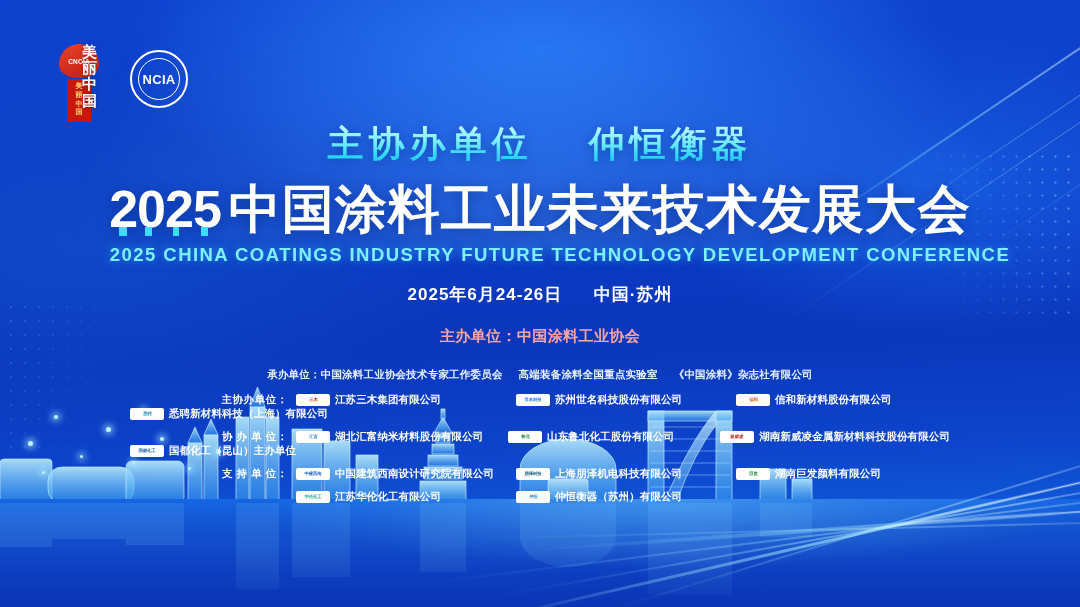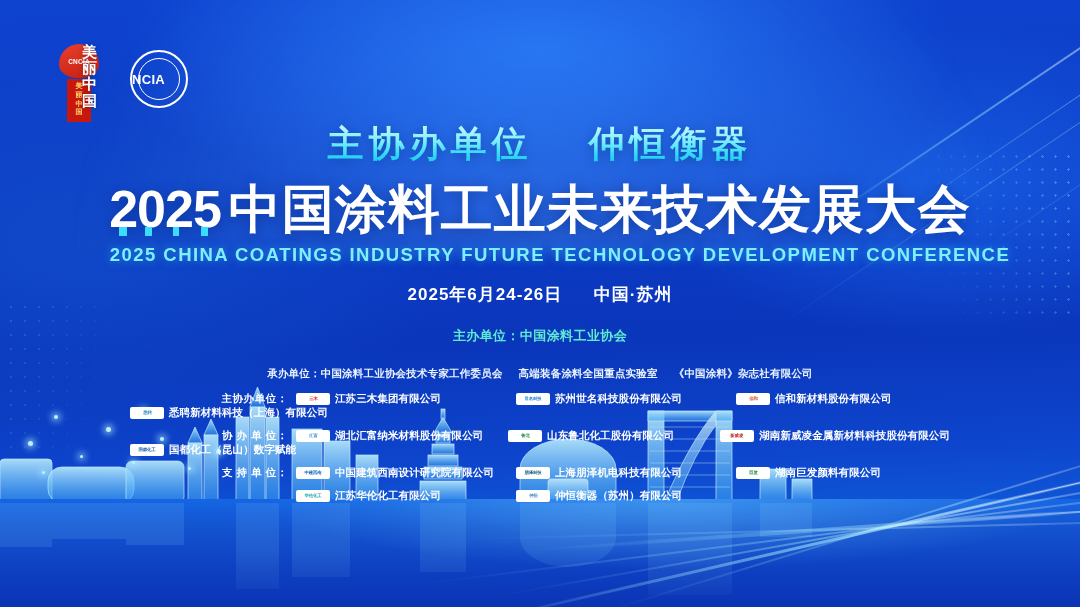--- a/index.html
+++ b/index.html
@@ -78,21 +78,21 @@
     background:linear-gradient(160deg,#e8402c,#c41f12);
     display:flex; align-items:center; justify-content:center; position:relative;}
   .logo-bc .seal span{ color:#fff; font-size:6.5px; font-weight:700; letter-spacing:.2px;}
   .logo-bc .band{ margin:1px auto 0; width:24px; background:#c8180d; padding:3px 0 5px;
     text-align:center; border-radius:1px; }
   .logo-bc .band b{ display:block; color:#ffd96b; font-size:7px; line-height:1.25; font-weight:700;}
   .logo-bc .cn{ position:absolute; left:26px; top:0; width:20px; }
   .logo-bc .cn b{ display:block; color:#fff; font-size:15px; font-weight:700; line-height:1.08;
      text-shadow:0 0 4px rgba(0,0,0,.35);}
   .logo-ncia{ width:58px; height:58px; border:2.5px solid #fff; border-radius:50%;
-    display:flex; align-items:center; justify-content:flex-start; position:relative; margin-top:6px;}
+    display:flex; align-items:center; justify-content:center; position:relative; margin-top:6px;}
   .logo-ncia:before{ content:""; position:absolute; left:50%; top:50%; width:40px; height:40px;
     border:1.5px solid #fff; border-radius:50%; transform:translate(-50%,-50%); }
   .logo-ncia span{ color:#fff; font-size:13px; font-weight:700; letter-spacing:.3px; z-index:2;}
 
   
   .content{ position:absolute; left:0; right:0; top:0; z-index:5; text-align:center; }
 
   .slogan{ margin-top:120px; font-size:36px; font-weight:700; letter-spacing:5px;
     background:linear-gradient(180deg,#d9fbff 0%,#86f2ff 38%,#2fd7f5 72%,#19bfe8 100%);
     -webkit-background-clip:text; background-clip:text; color:transparent;
@@ -110,21 +110,21 @@
         #3ce6ff 56% 62%, rgba(60,230,255,0) 62% 82%,
         #3ce6ff 82% 89%, rgba(60,230,255,0) 89% 100%);
     opacity:.95; }
 
   .subtitle{ margin-top:9px; font-size:18.5px; font-weight:700; letter-spacing:1.45px;
     color:#7df0ff; text-shadow:0 0 10px rgba(70,220,255,.5); white-space:nowrap;margin-left:40px; }
 
   .datetime{ margin-top:17px; font-size:17px; font-weight:700; color:#fff; letter-spacing:1px; }
   .datetime .sp{ display:inline-block; width:20px; }
 
-  .host{ margin-top:21px; font-size:13px; font-weight:700; color:#5eead4; letter-spacing:.4px;font-family:Liberation Mono, monospace;}
+  .host{ margin-top:21px; font-size:15px; font-weight:700; color:#fca5a5; letter-spacing:.4px;font-family:Liberation Mono, monospace;}
   .coorg{ margin-top:22px; font-size:10.5px; font-weight:700; color:#eaf4ff; letter-spacing:.2px;}
   .coorg .sp{ display:inline-block; width:16px; }
 
   
   .sponsors{ margin-top:11px; padding:0 130px; display:flex; flex-direction:column; gap:9px; }
   .srow{ display:grid; grid-template-columns:160px 1fr 1fr 1fr; align-items:center;
     column-gap:6px; }
   .srow .lbl{ font-size:10.5px; font-weight:700; color:#fff; text-align:right; letter-spacing:.6px;
     white-space:nowrap; padding-right:2px; }
   .cell{ display:flex; align-items:center; gap:5px; justify-content:flex-start;text-align:right; }
@@ -345,21 +345,21 @@
       <div class="cell">
         <span class="chip">
             <em style="color:#b8352a">新威凌</em>
           </span>
         <span class="cname">湖南新威凌金属新材料科技股份有限公司</span>
       </div>
       <div class="cell">
         <span class="chip">
             <em style="color:#1b5fae">国都化工</em>
           </span>
-        <span class="cname">国都化工（昆山）数字赋能</span>
+        <span class="cname">国都化工（昆山）主办单位</span>
       </div>
     </div>
 
     <div class="srow">
       <div class="lbl">支 持 单 位：</div>
       <div class="cell">
         <span class="chip">
             <em style="color:#1565c0">中建西南</em>
           </span>
         <span class="cname">中国建筑西南设计研究院有限公司</span>

